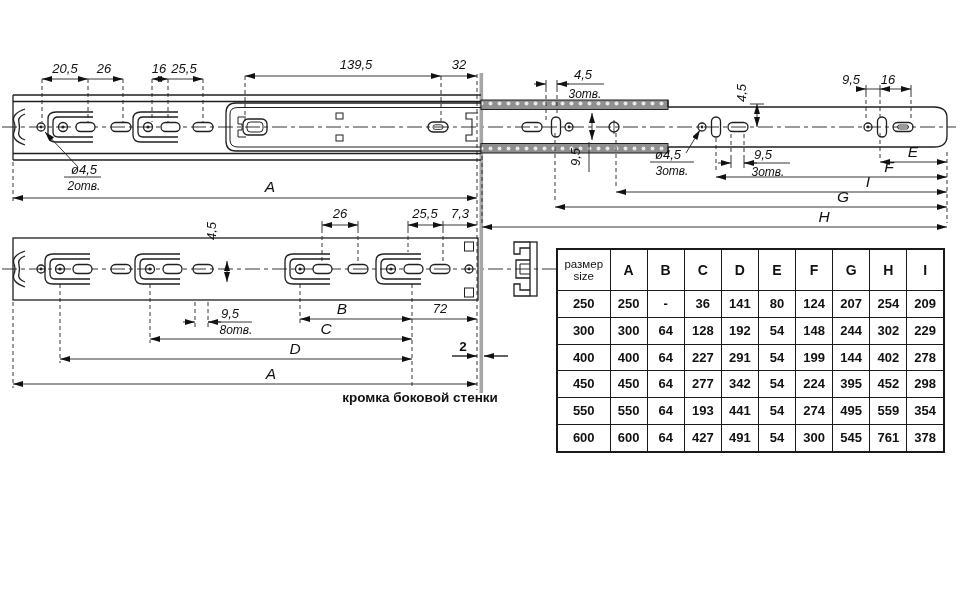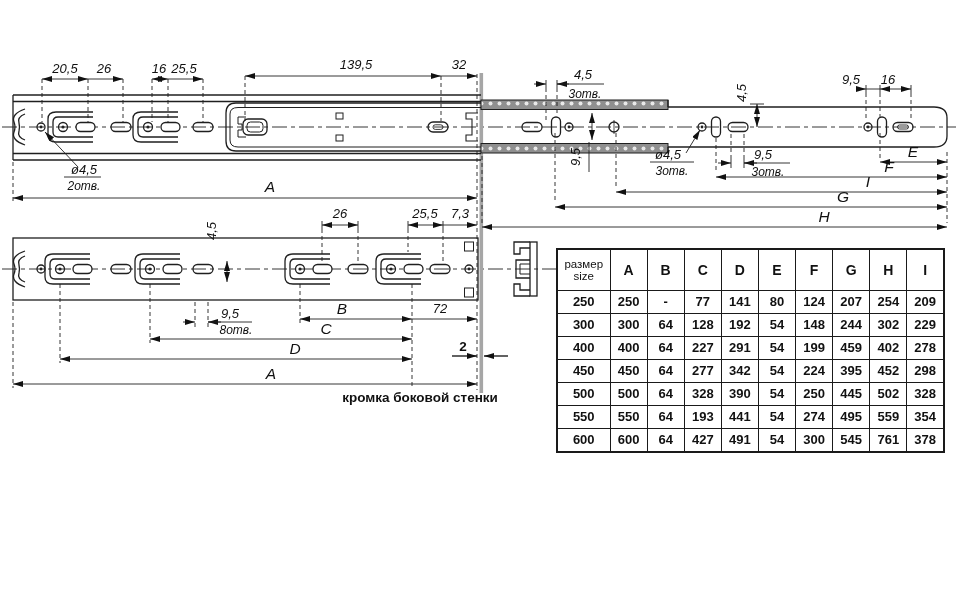--- a/index.html
+++ b/index.html
@@ -318,21 +318,21 @@
       <th>G</th>
       <th>H</th>
       <th>I</th>
     </tr>
   </thead>
   <tbody>
         <tr>
           <td>250</td>
           <td>250</td>
           <td>-</td>
-          <td>77</td>
+          <td>36</td>
           <td>141</td>
           <td>80</td>
           <td>124</td>
           <td>207</td>
           <td>254</td>
           <td>209</td>
         </tr>
         <tr>
           <td>300</td>
           <td>300</td>
@@ -346,49 +346,37 @@
           <td>229</td>
         </tr>
         <tr>
           <td>400</td>
           <td>400</td>
           <td>64</td>
           <td>227</td>
           <td>291</td>
           <td>54</td>
           <td>199</td>
-          <td>459</td>
+          <td>144</td>
           <td>402</td>
           <td>278</td>
         </tr>
         <tr>
           <td>450</td>
           <td>450</td>
           <td>64</td>
           <td>277</td>
           <td>342</td>
           <td>54</td>
           <td>224</td>
           <td>395</td>
           <td>452</td>
           <td>298</td>
         </tr>
         <tr>
-          <td>500</td>
-          <td>500</td>
-          <td>64</td>
-          <td>328</td>
-          <td>390</td>
-          <td>54</td>
-          <td>250</td>
-          <td>445</td>
-          <td>502</td>
-          <td>328</td>
-        </tr>
-        <tr>
           <td>550</td>
           <td>550</td>
           <td>64</td>
           <td>193</td>
           <td>441</td>
           <td>54</td>
           <td>274</td>
           <td>495</td>
           <td>559</td>
           <td>354</td>

